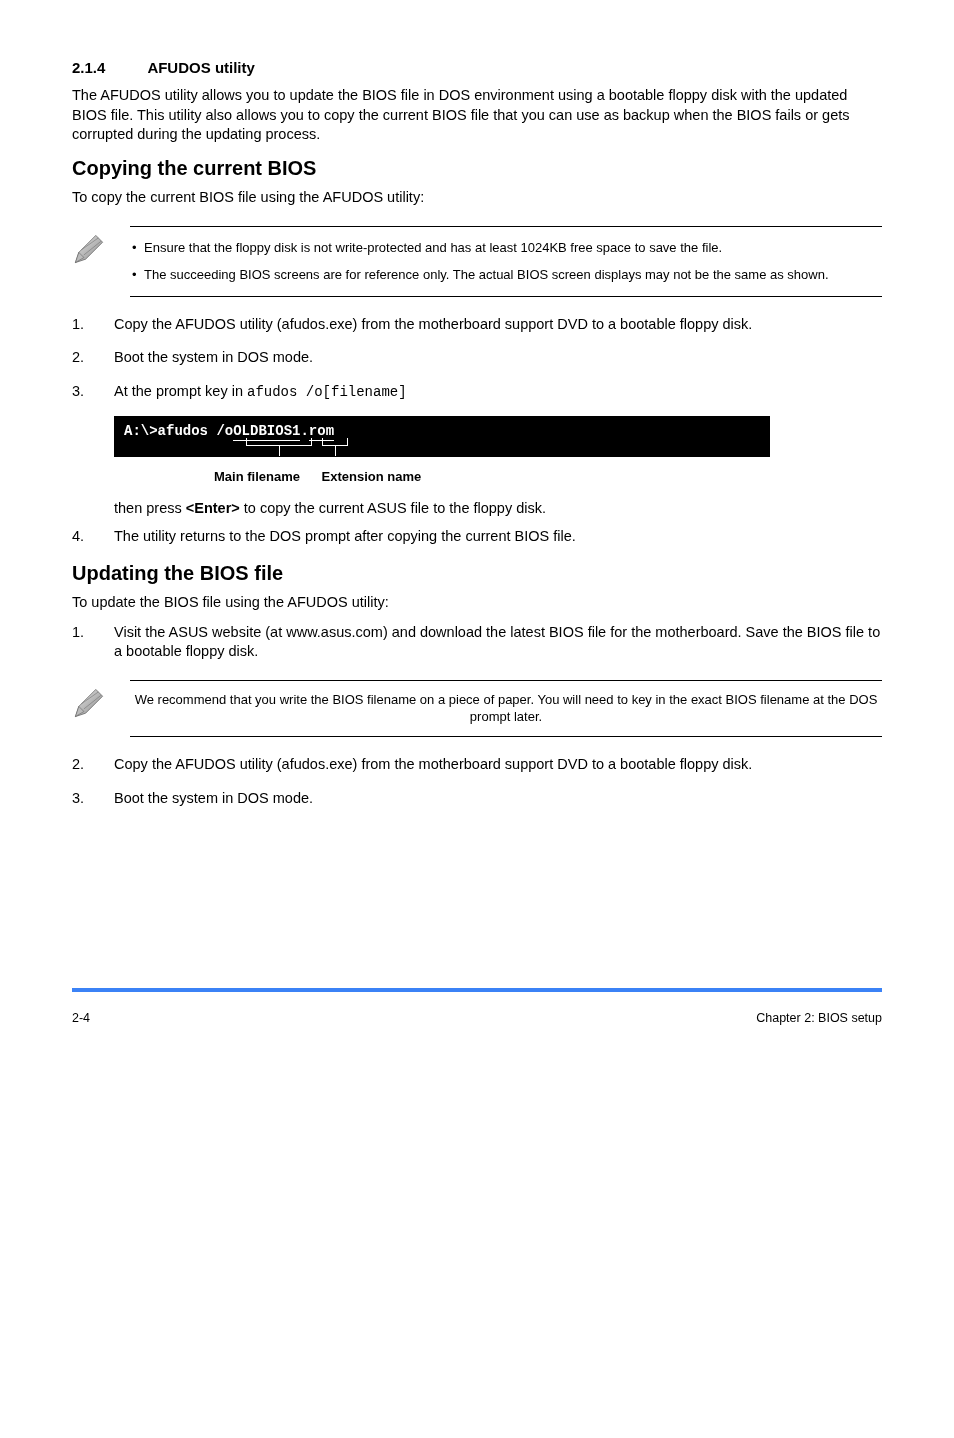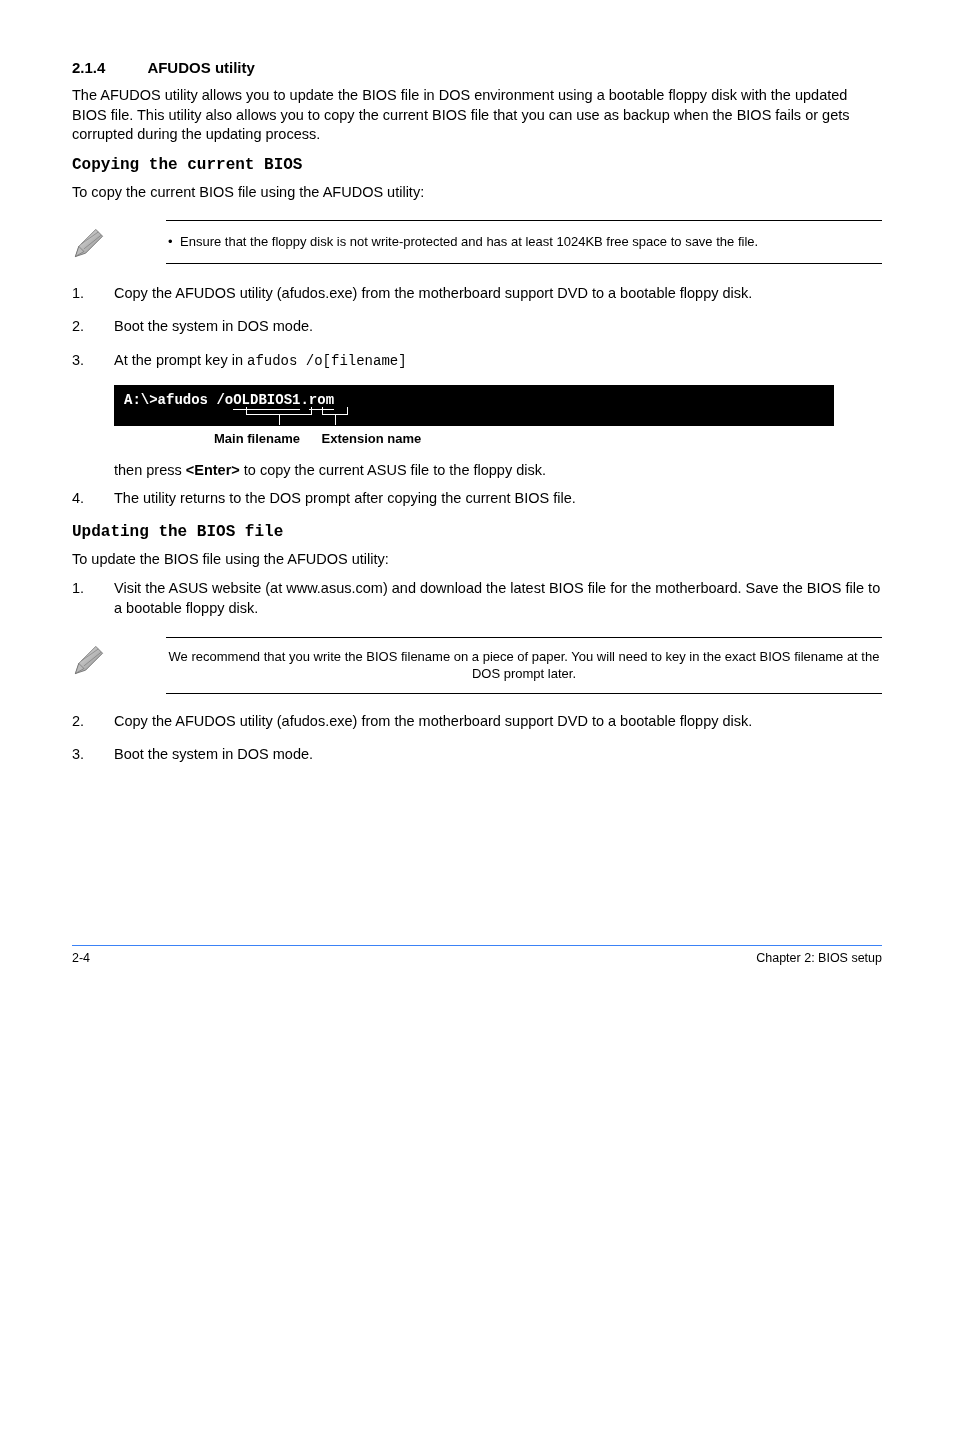--- a/index.html
+++ b/index.html
@@ -12,31 +12,29 @@
     line-height: 1.35;
   }
   h2.section-num {
     font-size: 15px;
     font-weight: bold;
     margin-bottom: 8px;
   }
   h2.section-num .gap { display:inline-block; width: 42px; }
   p.body { margin-bottom: 10px; }
   h3.subhead {
-    font-size: 16px;
+    font-size: 20px;
     font-weight: bold;
     margin-top: 6px;
     margin-bottom: 6px;
-    font-family: Liberation Mono, monospace;
   }
   .notebox {
     display: flex;
     align-items: flex-start;
     margin: 18px 0 18px 0;
-    gap: 36px;
   }
   .notebox .icon-col {
     width: 58px;
     flex: 0 0 58px;
     padding-top: 6px;
   }
   .notebox .pencil {
     width: 34px; height: 34px;
   }
   .notebox .content-col {
@@ -72,21 +70,21 @@
   }
   .terminal-wrap { margin: 6px 0 4px 42px; }
   .terminal {
     background: #000;
     color: #fff;
     font-family: "Courier New", monospace;
     font-weight: bold;
     font-size: 14px;
     padding: 6px 10px 16px 10px;
     position: relative;
-    width: 720px;
+    width: 656px;
   }
   .terminal .cmd { white-space: pre; }
   .terminal .uline { text-decoration: none; border-bottom: 1px solid #fff; padding-bottom:1px;}
   .terminal .bracket {
     position: absolute;
     border: 1px solid #fff;
     border-top: none;
   }
   .terminal .bracket.b1 {
     left: 132px; top: 22px; width: 66px; height: 8px;
@@ -99,27 +97,27 @@
   }
   .terminal .bracket.b2::after {
     content:""; position:absolute; left:50%; top:8px; width:1px; height:10px; background:#fff;
   }
   .term-labels {
     margin: 2px 0 14px 42px;
     font-size: 13px;
     font-weight: bold;
   }
   .term-labels .l1 { display:inline-block; margin-left: 100px; }
-  .term-labels .l2 { display:inline-block; margin-left: 18px; }
+  .term-labels .l2 { display:inline-block; margin-left: 18px; margin-top: 7px; }
   .indent-after { margin-left: 42px; margin-bottom: 8px; }
   .footer {
     position: relative;
     margin-top: 180px;
-    border-top: 1px solid #3b82f6;
-    padding-top: 4px;
+    border-top: 4px solid #3b82f6;
+    padding-top: 18px;
     font-size: 12.5px;
     display: flex;
     justify-content: space-between;
   }
 </style>
 </head>
 <body>
 
 <h2 class="section-num">
   <span>2.1.4</span><span class="gap"></span><span>AFUDOS utility</span>
@@ -141,20 +139,21 @@
       </defs>
       <path d="M4 36 L8 24 L28 4 L36 12 L16 32 Z" fill="url(#g1)" stroke="#555" stroke-width="0.8"></path>
       <path d="M4 36 L8 24 L14 30 Z" fill="#bbb" stroke="#555" stroke-width="0.6"></path>
       <line x1="11" y1="21" x2="31" y2="7" stroke="#666" stroke-width="0.6"></line>
       <line x1="14" y1="27" x2="34" y2="11" stroke="#666" stroke-width="0.6"></line>
     </svg>
   </div>
   <div class="content-col">
     <ul>
       <li>Ensure that the floppy disk is not write-protected and has at least 1024KB free space to save the file.</li>
+      <li>The succeeding BIOS screens are for reference only. The actual BIOS screen displays may not be the same as shown.</li>
     </ul>
   </div>
 </div>
 
 <ol class="steps">
   <li>
     <span class="num">1.</span>
     <span class="txt">Copy the AFUDOS utility (afudos.exe) from the motherboard support DVD to a bootable floppy disk.</span>
   </li>
   <li>

